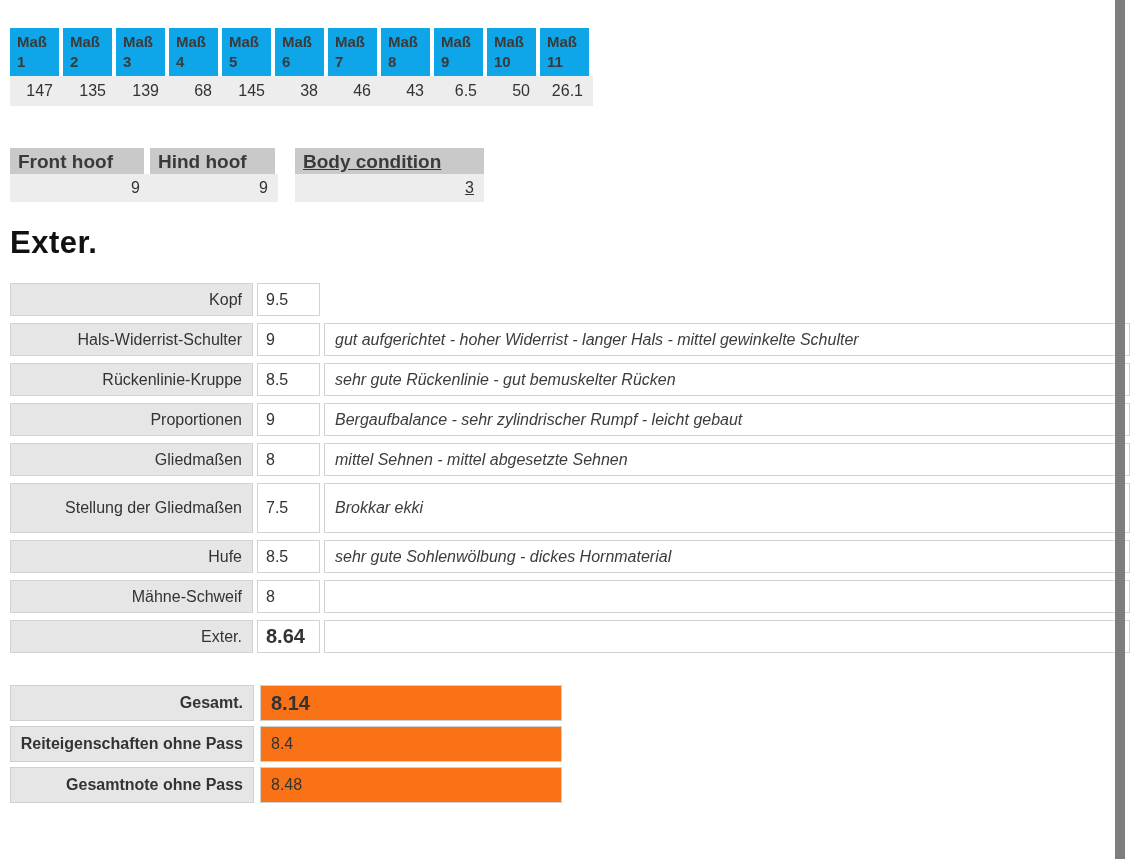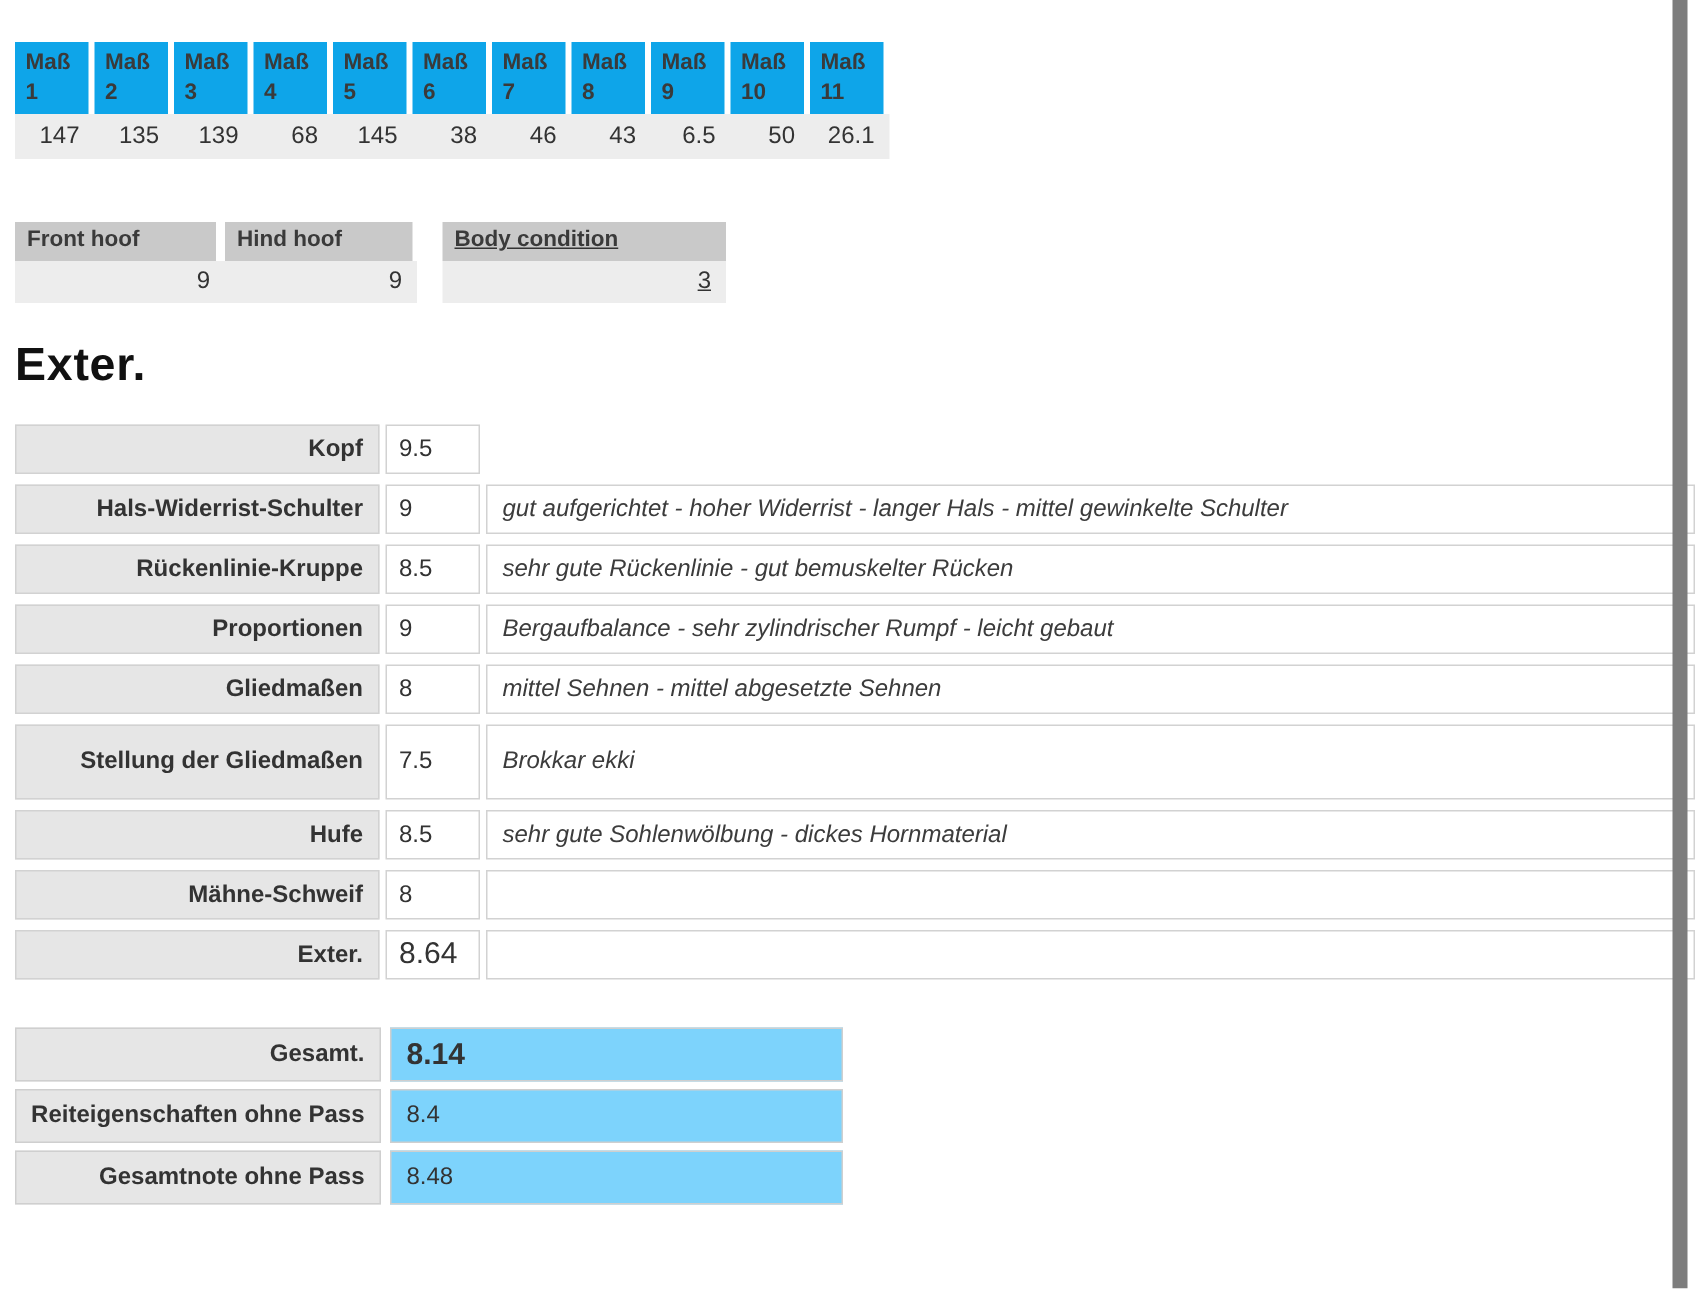--- a/index.html
+++ b/index.html
@@ -19,21 +19,21 @@
     background:#0ea5e9; font-weight:bold; font-size:15px;
     line-height:20px; white-space:pre-line; color:#3a3a3a;
   }
   .meas-vals { display:flex; background:#ededed; height:30px; align-items:center; width:583px; }
   .meas-vals .vcell { width:53px; text-align:right; padding-right:10px; font-size:16px; }
 
   
   .row2 { display:flex; margin-top:42px; }
   .minitable .thead { display:flex; gap:6px; }
   .minitable .thead .hcell {
-    background:#c9c9c9; font-weight:bold; font-size:15px; color:#3a3a3a;
+    background:#c9c9c9; font-weight:bold; font-size:19px; color:#3a3a3a;
     height:26px; padding:3px 0 0 8px;
   }
   .minitable .tvals { display:flex; background:#ededed; height:28px; align-items:center; }
   .minitable .tvals .vcell { text-align:right; padding-right:10px; }
   .hoof .thead .hcell:nth-child(1) { width:134px; }
   .hoof .thead .hcell:nth-child(2) { width:125px; }
   .hoof .tvals .vcell:nth-child(1) { width:140px; }
   .hoof .tvals .vcell:nth-child(2) { width:128px; }
   .bodycond { margin-left:17px;text-decoration:underline; }
   .bodycond .thead .hcell { width:189px; }
@@ -44,35 +44,35 @@
     font-size:31px; font-weight:bold; color:#111;
     margin:24px 0 23px 0; line-height:34px; letter-spacing:0.5px;
   }
 
   
   .ext-row { display:flex; gap:4px; margin-bottom:7px; min-height:33px; }
   .ext-row.tall { min-height:50px; }
   .ext-row .cell { border:1px solid #d2d2d2; display:flex; align-items:center; font-size:16px; }
   .ext-label {
     width:243px; background:#e6e6e6; justify-content:flex-end;
-    padding-right:10px; font-weight:bold; text-align:right; line-height:18px;
+    padding-right:10px; font-weight:normal; text-align:right; line-height:18px;
   }
   .ext-score { width:63px; background:#fff; padding-left:8px; }
-  .ext-score.big { font-weight:normal; font-size:20px; }
+  .ext-score.big { font-weight:bold; font-size:20px; }
   .ext-comment { width:806px; background:#fff; padding-left:10px; font-style:italic; color:#3c3c3c; }
 
   
   .summary { margin-top:32px; }
   .sum-row { display:flex; gap:6px; margin-bottom:5px; height:36px; }
   .sum-row .cell { border:1px solid #cfcfcf; display:flex; align-items:center; font-size:16px; }
   .sum-label {
     width:244px; background:#e6e6e6; justify-content:flex-end;
     padding-right:10px; font-weight:bold;
   }
-  .sum-value { width:302px; background:#7dd3fc; padding-left:10px; }
+  .sum-value { width:302px; background:#f97316; padding-left:10px; }
   .sum-value.big { font-weight:bold; font-size:20px; }
 
   
   .scrollbar-thumb {
     position:absolute; left:1115px; top:0; width:10px; height:859px;
     background:#7d7d7d; z-index:10;
   }
 </style>
 </head>
 <body>

